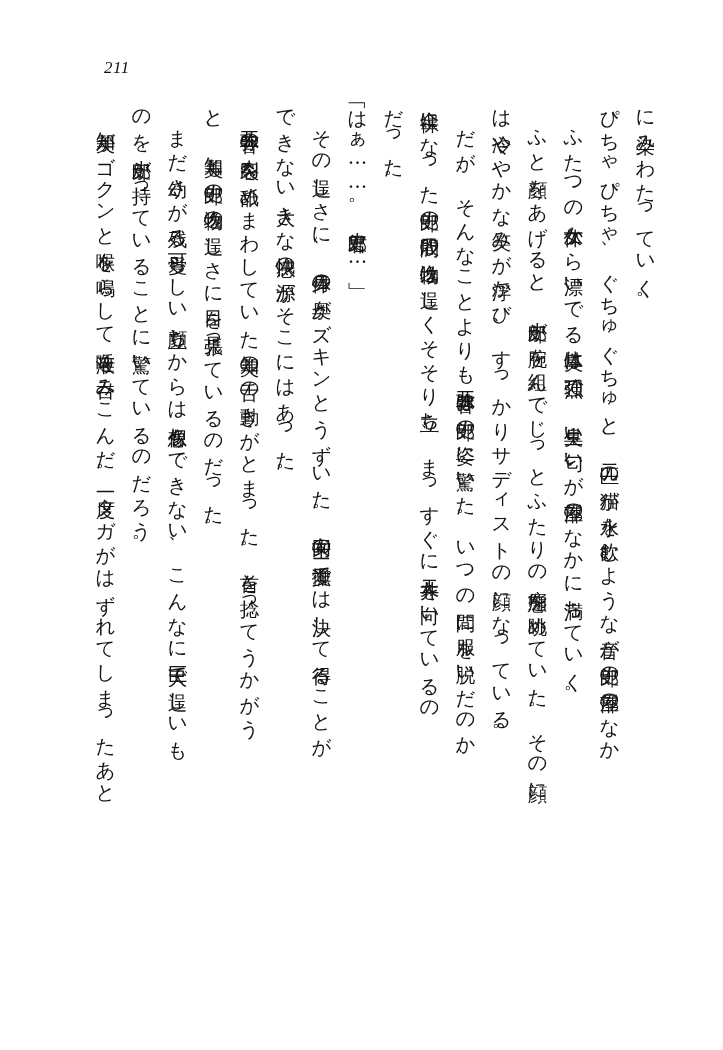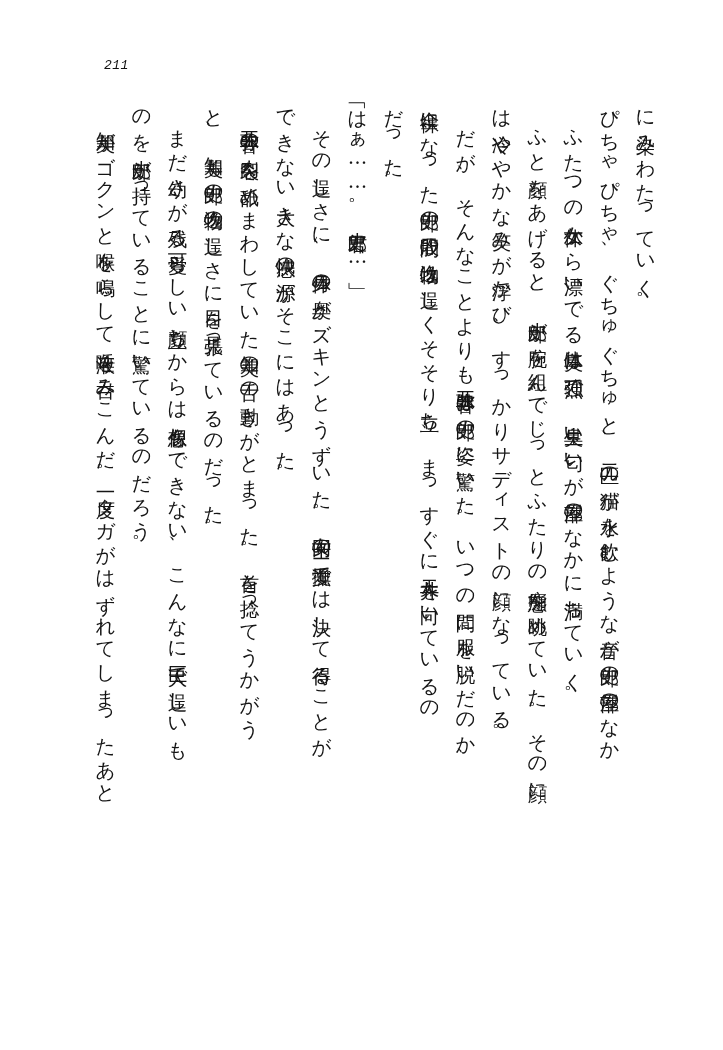--- a/index.html
+++ b/index.html
@@ -16,22 +16,22 @@
     width: 723px;
     height: 1050px;
     background: #ffffff;
     overflow: hidden;
     box-sizing: border-box;
   }
   .page-number {
     position: absolute;
     top: 58px;
     left: 104px;
-    font-size: 13px;
-    font-family: Liberation Mono, monospace;
+    font-size: 17px;
+    font-family: Liberation Serif, serif;
     font-style: italic;
     letter-spacing: 0.5px;
     color: #111;
   }
   .body-text {
     position: absolute;
     top: 96px;
     left: 58px;
     right: 60px;
     height: 880px;

